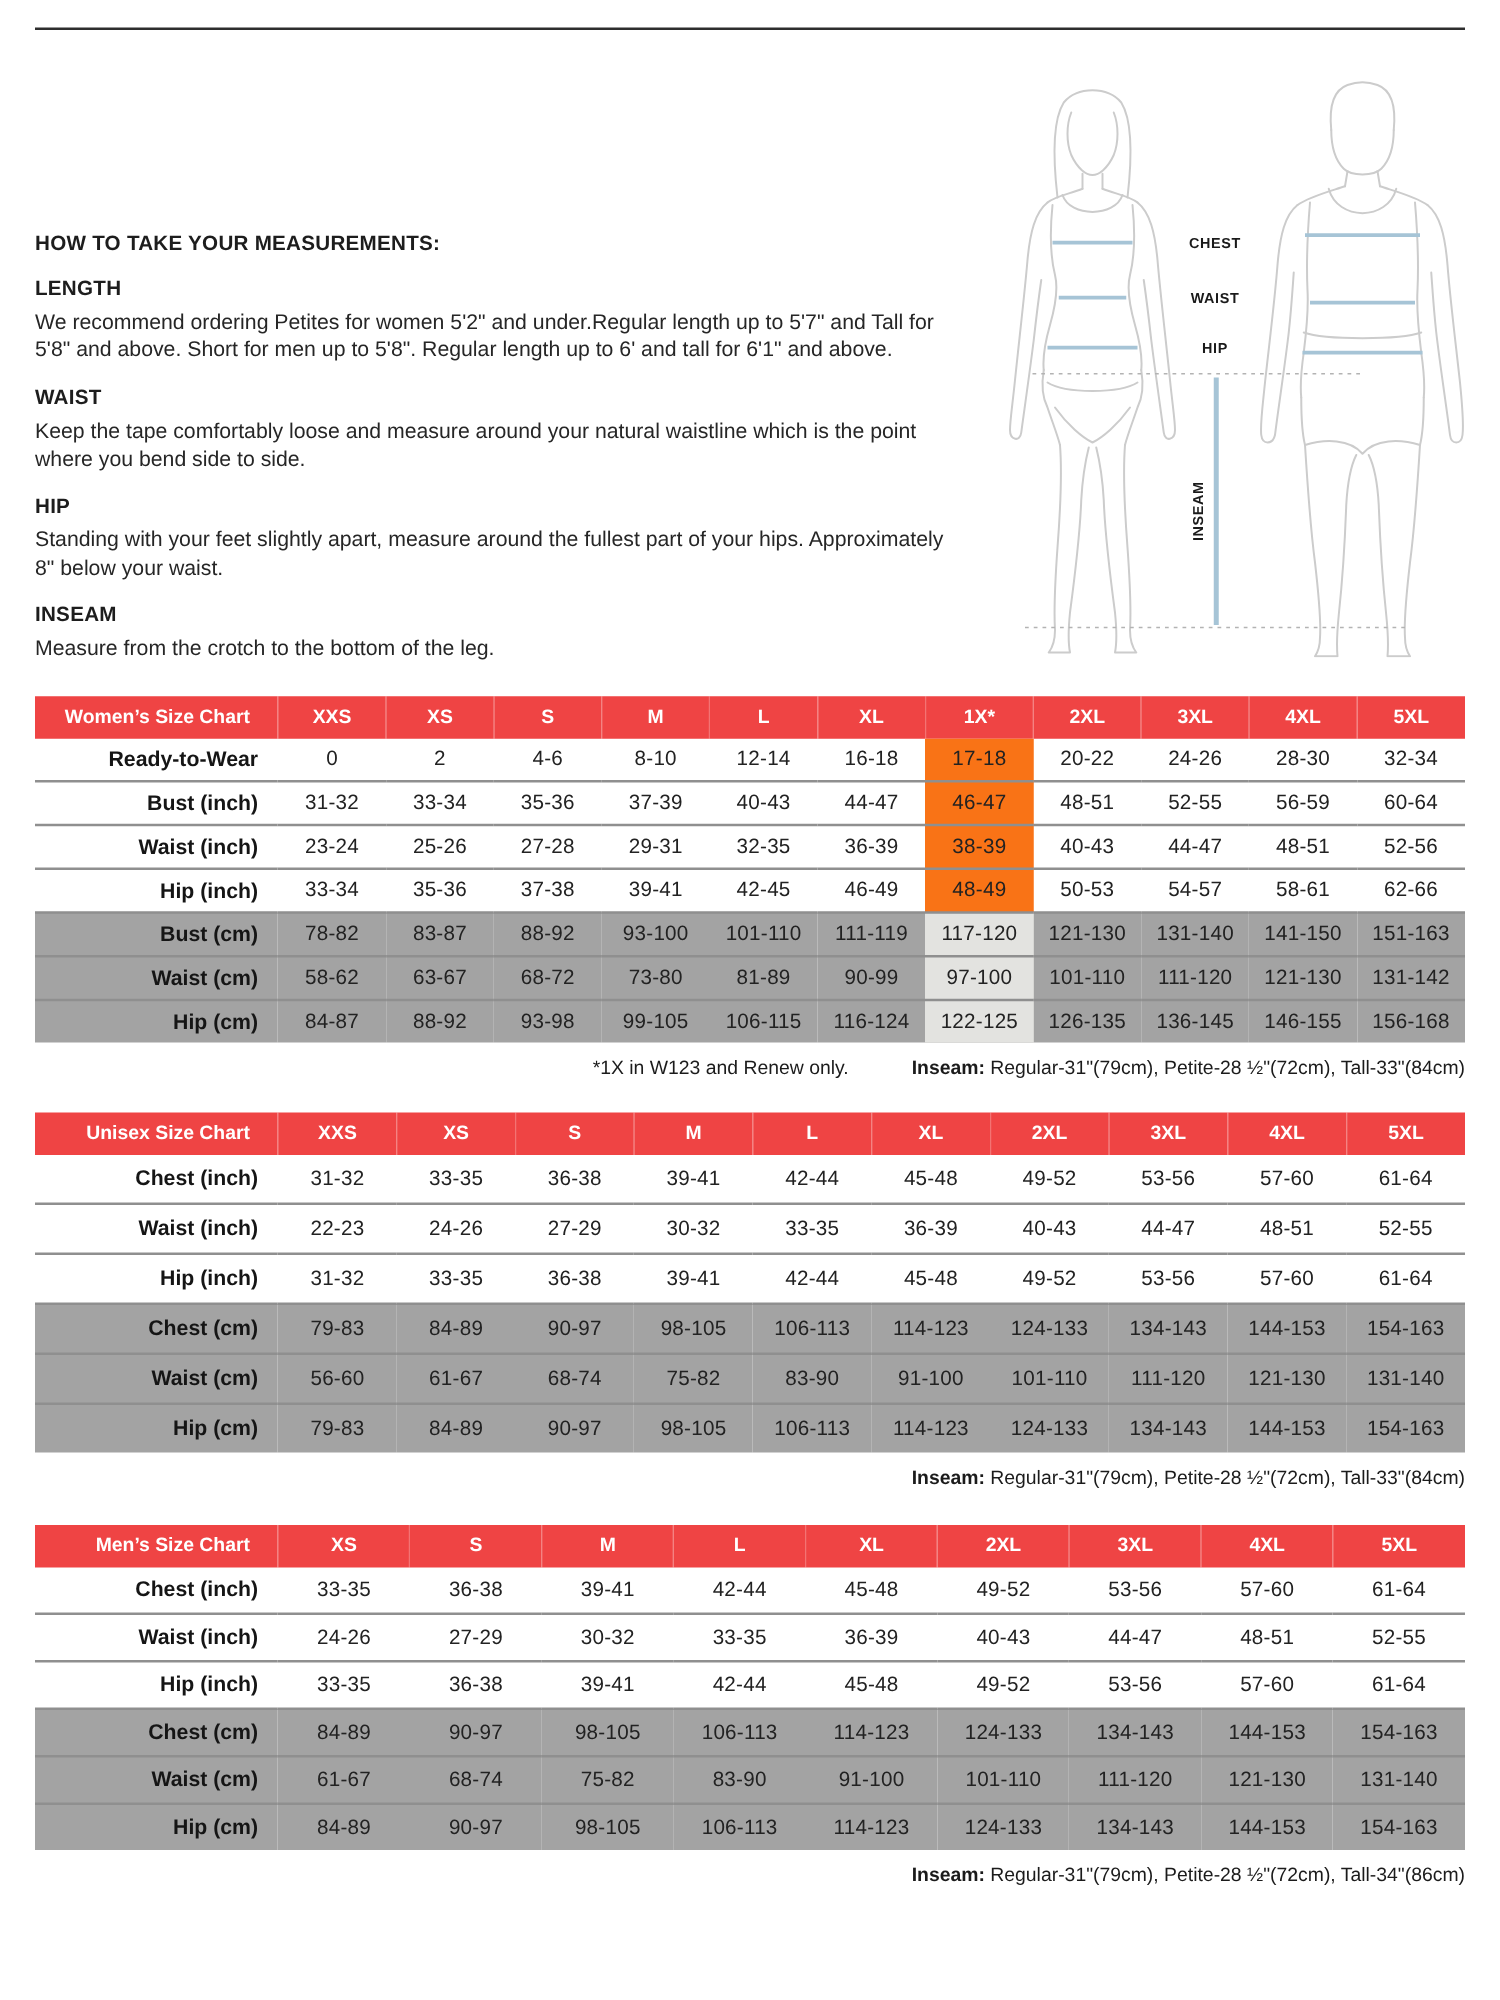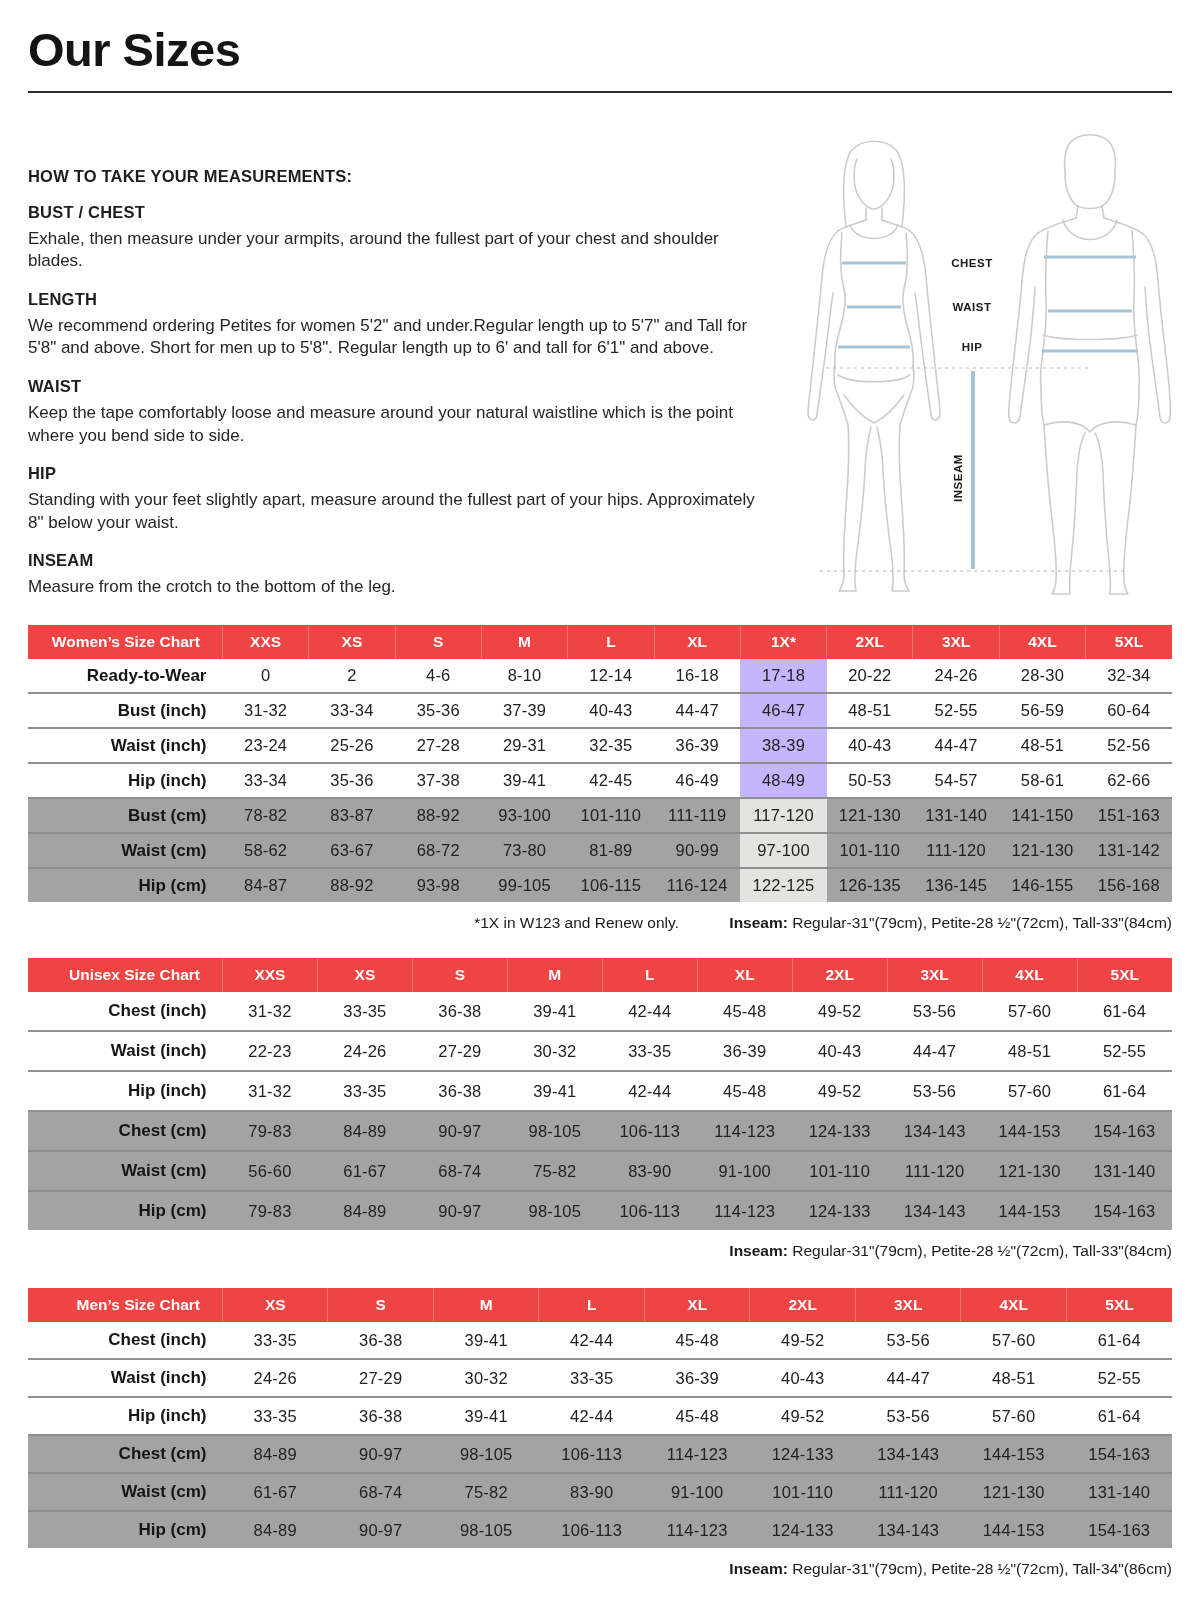--- a/index.html
+++ b/index.html
@@ -20,47 +20,42 @@
   .table-block{margin-top:26px;}
   .table-block.t2{margin-top:28px;}
   table.size-table{width:100%;border-collapse:collapse;table-layout:fixed;}
   .size-table thead th{background:#ef4444;color:#fff;font-size:15.5px;font-weight:700;padding:8px 2px;text-align:center;}
   .size-table thead th.tbl-title{text-align:right;padding-right:22px;font-size:15.5px;}
   .size-table thead th + th{border-left:1px solid rgba(255,255,255,0.25);}
   .size-table tbody th{font-size:17px;font-weight:800;text-align:right;padding-right:16px;color:#151515;}
   .size-table td{font-size:16.5px;text-align:center;color:#222;letter-spacing:0.2px;}
   .size-table tbody tr + tr{border-top:2px solid #8f8f8f;}
   .size-table tbody tr.shaded{background:#a3a3a3;}
-  .size-table td.hl{background:#c4b5fd;}
+  .size-table td.hl{background:#f97316;}
   .size-table tbody tr.shaded td.hl{background:#e3e3e0;}
   .t0 tbody td,.t0 tbody th{padding-top:6.5px;padding-bottom:6.5px;}
   .t1 tbody td,.t1 tbody th{padding-top:9px;padding-bottom:9px;}
   .t2 tbody td,.t2 tbody th{padding-top:8px;padding-bottom:8px;}
 
   .footnote{display:flex;margin-top:12px;font-size:15.5px;color:#1b1b1b;justify-content:space-between;}
   .fn-left{margin-left:39%;}
   .fn-right{margin-left:auto;}
   .fn-right b{font-weight:800;}
 </style>
 </head>
 <body>
 
 <div class="page">
 
-  <h1 class="title">Our Sizes</h1>
   <hr class="title-rule">
 
   <div class="top">
     <div class="copy">
       <h2 class="how-heading">HOW TO TAKE YOUR MEASUREMENTS:</h2>
 
-      <div class="m-section">
-        <h3>BUST / CHEST</h3>
-        <p>Exhale, then measure under your armpits, around the fullest part of your chest and shoulder blades.</p>
-      </div>
       <div class="m-section">
         <h3>LENGTH</h3>
         <p>We recommend ordering Petites for women 5'2" and under.Regular length up to 5'7" and Tall for 5'8" and above. Short for men up to 5'8". Regular length up to 6' and tall for 6'1" and above.</p>
       </div>
       <div class="m-section">
         <h3>WAIST</h3>
         <p>Keep the tape comfortably loose and measure around your natural waistline which is the point where you bend side to side.</p>
       </div>
       <div class="m-section">
         <h3>HIP</h3>

